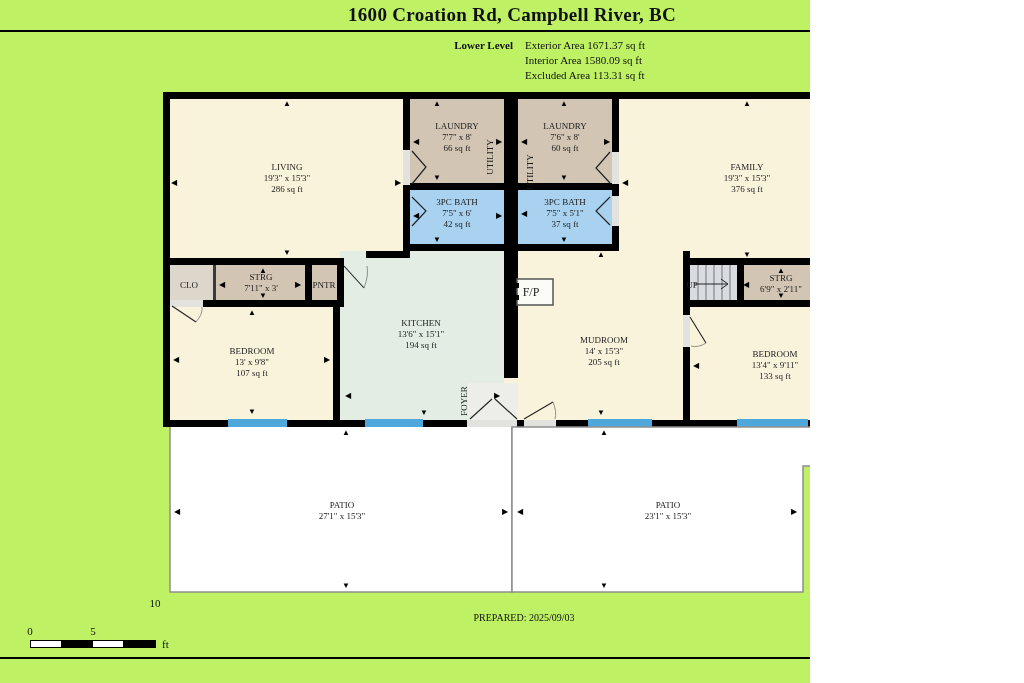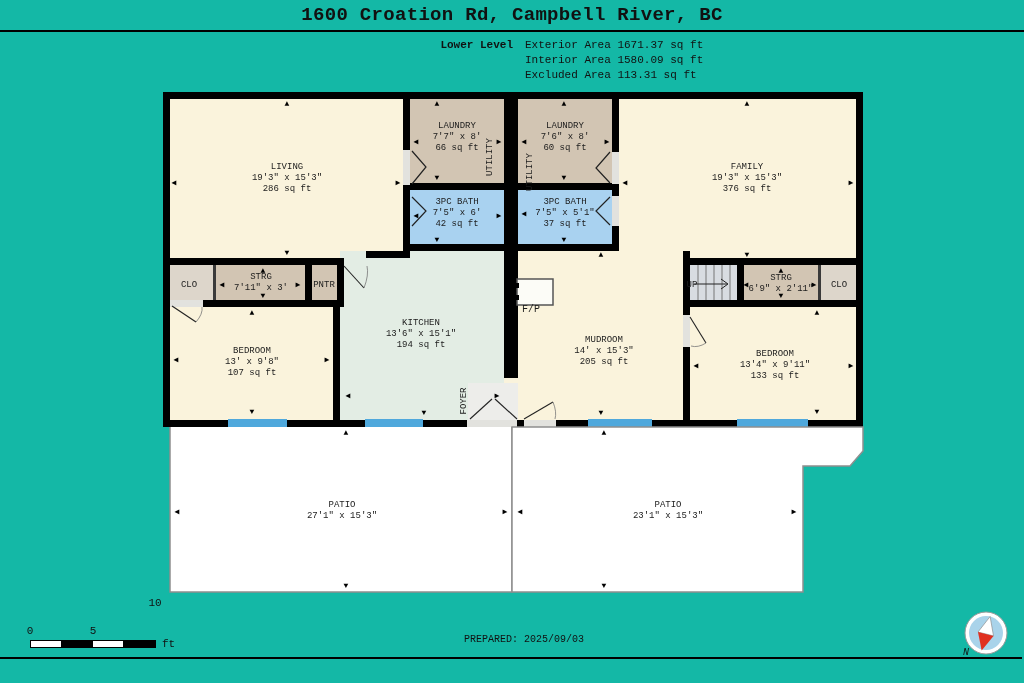--- a/index.html
+++ b/index.html
@@ -1,39 +1,39 @@
 <!DOCTYPE html>
 <html><head>
 <meta charset="utf-8">
 <style>
   html,body{margin:0;padding:0;background:#fff;}
-  .canvas{position:relative;width:1024px;height:683px;background:#14b8a6;overflow:hidden;
-          font-family:Liberation Mono, monospace;color:#111;}
+  .canvas{position:relative;width:810px;height:683px;background:#bef264;overflow:hidden;
+          font-family:Liberation Serif, serif;color:#111;}
   .rule{position:absolute;left:0;width:1024px;height:2px;background:#000;}
   .title{position:absolute;top:4px;left:0;width:1024px;text-align:center;
          font-size:19px;font-weight:bold;letter-spacing:.3px;}
   .lvl{position:absolute;top:39px;left:0;width:513px;text-align:right;font-size:11px;font-weight:bold;}
   .areaLine{position:absolute;left:525px;font-size:11px;}
   .room{position:absolute;z-index:1;}
   .patch{position:absolute;z-index:2;}
   .wall{position:absolute;background:#000;z-index:3;}
   .thin{position:absolute;background:#3a3a3a;z-index:3;}
   .jamb{position:absolute;background:#E2E2DE;z-index:4;}
   .win{position:absolute;background:#4FA8DC;z-index:4;}
   svg.overlay{position:absolute;left:0;top:0;z-index:5;pointer-events:none;}
   .ar{position:absolute;z-index:7;font-size:8px;line-height:1;color:#000;transform:translate(-50%,-50%);}
   .rlabel{position:absolute;z-index:8;transform:translate(-50%,-50%);text-align:center;
           font-size:9px;line-height:11px;color:#1c1c1c;white-space:nowrap;}
   .tag{position:absolute;z-index:8;transform:translate(-50%,-50%);font-size:9px;color:#1c1c1c;white-space:nowrap;}
   .vtag{position:absolute;z-index:8;transform:translate(-50%,-50%) rotate(-90deg);font-size:9px;color:#1c1c1c;white-space:nowrap;}
-  .fp{font-size:10px;margin-top:17px;}
+  .fp{font-size:12px;}
   .sbNum{position:absolute;font-size:11px;transform:translateX(-50%);}
   .sbSeg{position:absolute;height:6px;border:1px solid #000;z-index:2;}
   .sbUnit{position:absolute;font-size:11px;}
-  .prepared{position:absolute;top:634px;left:500px;transform:translateX(-50%);font-size:10px;padding-left:48px;}
+  .prepared{position:absolute;top:612px;left:500px;transform:translateX(-50%);font-size:10px;padding-left:48px;}
   .northLbl{position:absolute;top:647px;left:966px;transform:translateX(-50%);font-size:10px;font-style:italic;}
   .footerTxt{position:absolute;top:664px;left:8px;font-size:10px;}
 </style>
 </head>
 <body>
 
 <div class="canvas">
 
   <div class="title">1600 Croation Rd, Campbell River, BC</div>
   <div class="rule" style="top:30px"></div>

